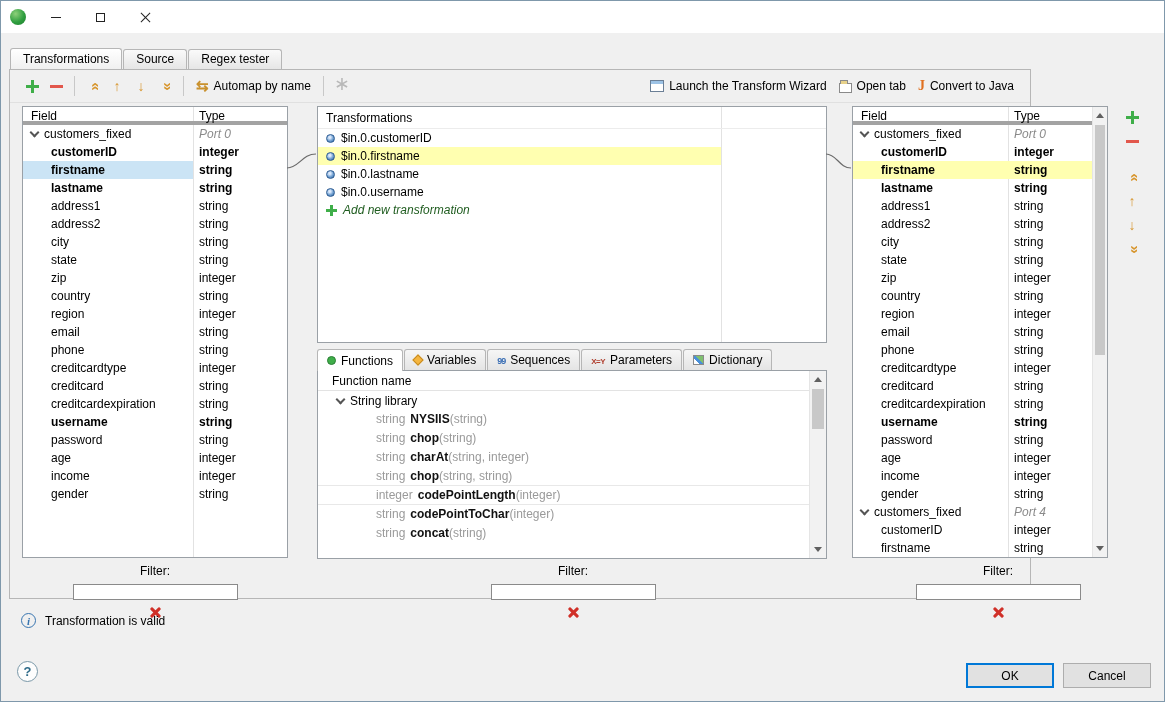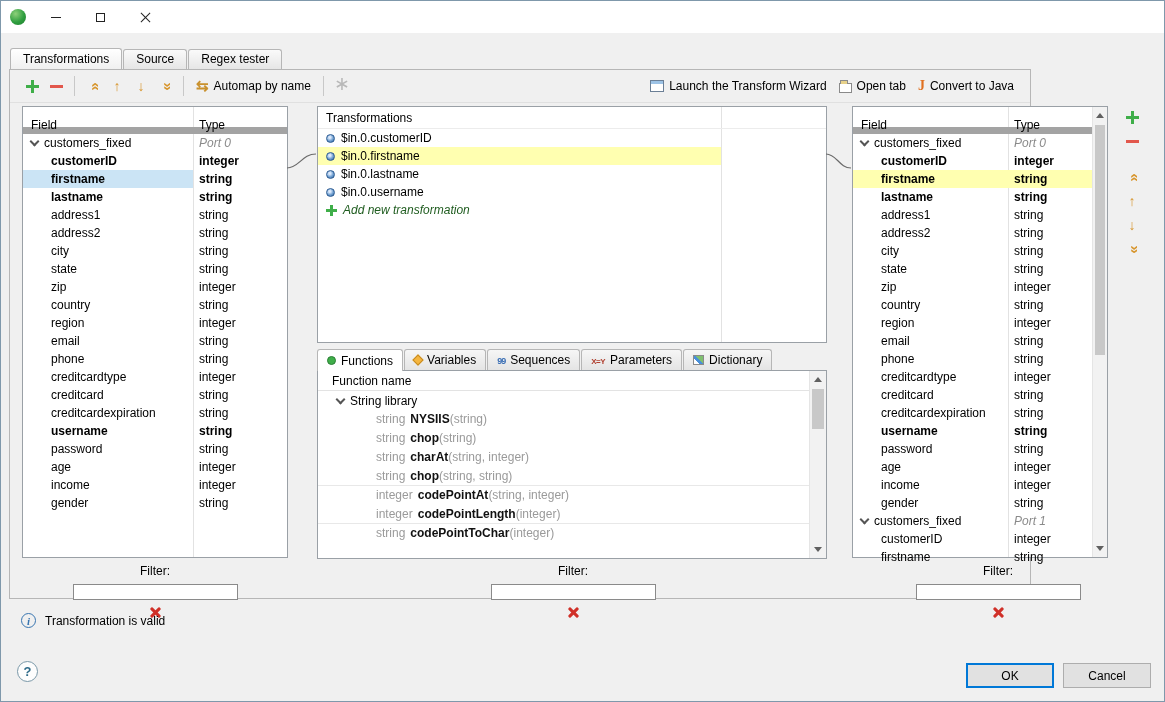--- a/index.html
+++ b/index.html
@@ -51,21 +51,21 @@
   .ic-tab { width:13px; height:10px; border:1px solid #8a8a8a; background:#fff; position:relative; margin-top:3px; }
   .ic-tab::before { content:""; position:absolute; left:0; top:-4px; width:6px; height:3px; border:1px solid #8a8a8a; border-bottom:none; background:#e8d28a; }
   .ic-java::before { content:"J"; color:#e07020; font-weight:bold; font-size:14px; font-family:"Liberation Serif",serif; }
 
   
   .panel { position:absolute; background:#fff; border:1px solid #9aa0a6; }
   #left-panel  { left:12px; top:36px; width:266px; height:452px; }
   #right-panel { left:842px; top:36px; width:256px; height:452px; }
   .vline { position:absolute; top:0; bottom:0; width:1px; background:#e2e2e2; }
   #left-panel .vline { left:170px; } #right-panel .vline { left:155px; }
-  .thead { display:flex; height:18px; line-height:18px; border-bottom:7px solid #a3a3a3; position:relative; z-index:1;margin-top:9px; }
+  .thead { display:flex; height:18px; line-height:18px; border-bottom:4px solid #a3a3a3; position:relative; z-index:1; }
   .thead .hfield { padding-left:8px; } 
   #left-panel .hfield { width:170px; } #right-panel .hfield { width:155px; }
   .thead .htype { padding-left:6px; }
   .tbody { position:relative; }
   .trow { display:flex; height:18px; line-height:18px; position:relative; z-index:1; }
   .cell { overflow:hidden; white-space:nowrap; }
   .cell.field { padding-left:28px; }
   #left-panel .cell.field { width:170px; } #right-panel .cell.field { width:155px; }
   .cell.field.port { padding-left:5px; display:flex; align-items:center; }
   .cell.type { flex:1; padding-left:6px; }
@@ -370,23 +370,23 @@
     <div class="fnhead">Function name</div>
     <div class="fgroup">
       <span class="chev"></span>
       <span>String library</span>
     </div>
     <div id="function-rows">
         <div class="frow"><span class="fret">string</span><span class="fname">NYSIIS</span><span class="fargs">(string)</span></div>
         <div class="frow"><span class="fret">string</span><span class="fname">chop</span><span class="fargs">(string)</span></div>
         <div class="frow"><span class="fret">string</span><span class="fname">charAt</span><span class="fargs">(string, integer)</span></div>
         <div class="frow sep"><span class="fret">string</span><span class="fname">chop</span><span class="fargs">(string, string)</span></div>
-        <div class="frow"><span class="fret">integer</span><span class="fname">codePointAt</span><span class="fargs">(string, integer)</span></div>
         <div class="frow sep"><span class="fret">integer</span><span class="fname">codePointLength</span><span class="fargs">(integer)</span></div>
         <div class="frow"><span class="fret">string</span><span class="fname">codePointToChar</span><span class="fargs">(integer)</span></div>
+        <div class="frow"><span class="fret">string</span><span class="fname">concat</span><span class="fargs">(string)</span></div>
       </div>
     <div class="sb w17">
       <div class="sbtn up">
           <span class="tri-up"></span>
         </div>
       <div class="sthumb" id="fn-thumb"></div>
       <div class="sbtn dn">
           <span class="tri-dn"></span>
         </div>
     </div>
@@ -484,21 +484,21 @@
         </div>
         <div class="trow">
           <div class="cell field"><span>gender</span></div>
           <div class="cell type">string</div>
         </div>
         <div class="trow">
           <div class="cell field port">
             <span class="chev"></span>
             <span>customers_fixed</span>
           </div>
-          <div class="cell type porttype">Port 1</div>
+          <div class="cell type porttype">Port 4</div>
         </div>
         <div class="trow">
           <div class="cell field"><span>customerID</span></div>
           <div class="cell type">integer</div>
         </div>
         <div class="trow">
           <div class="cell field"><span>firstname</span></div>
           <div class="cell type">string</div>
         </div>
       </div>

